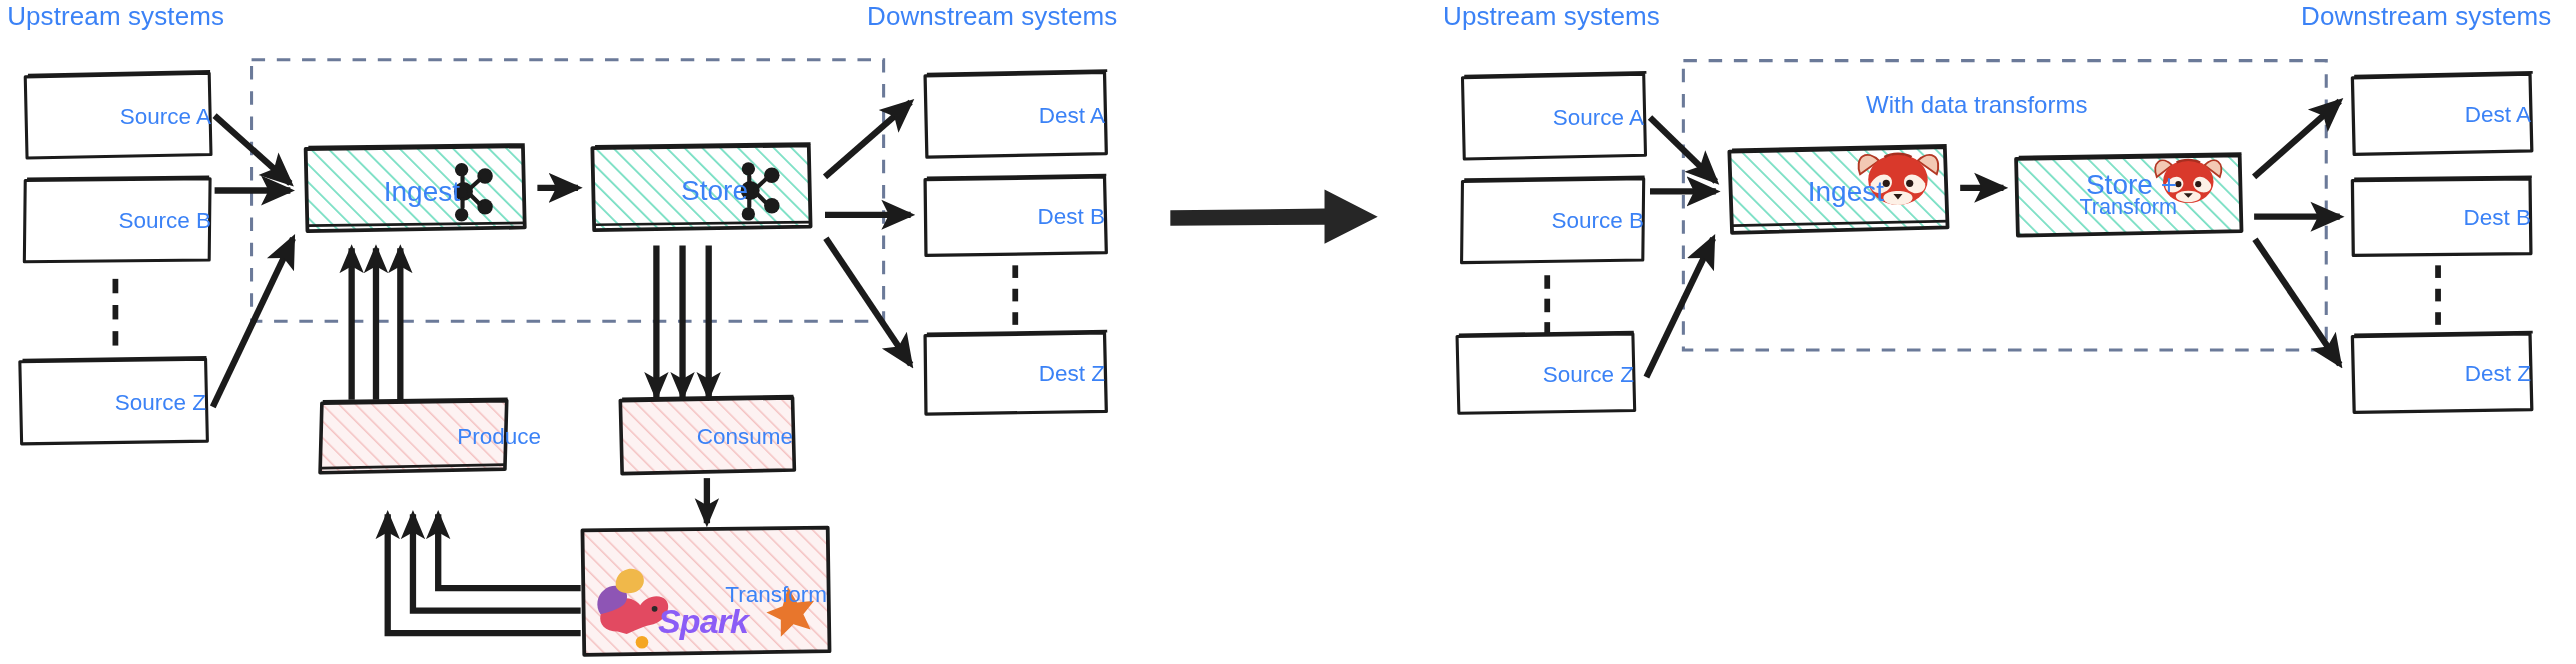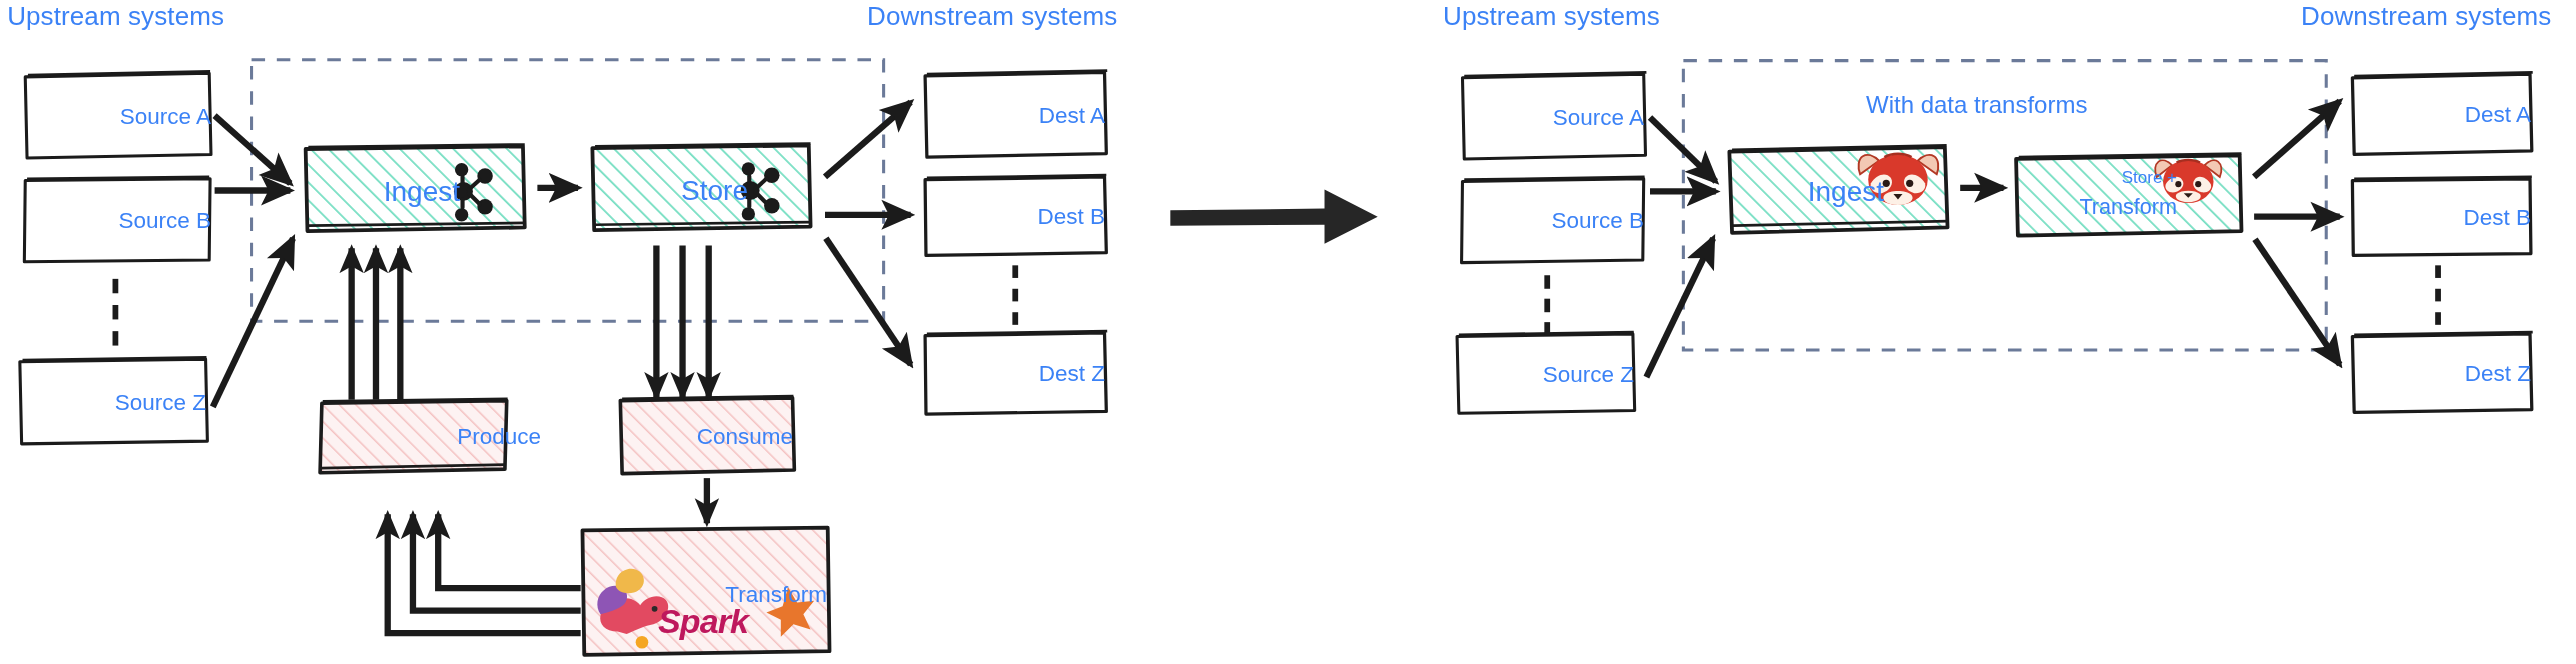--- a/index.html
+++ b/index.html
@@ -292,36 +292,36 @@
   <div class="lbl box-label" style="left:25px; top:104px; width:186px;">Source A</div>
   <div class="lbl box-label" style="left:25px; top:208px; width:186px;">Source B</div>
   <div class="lbl box-label" style="left:20px; top:390px; width:186px;">Source Z</div>
 
   <div class="lbl box-label" style="left:325px; top:176px; width:135px; font-size:28px;">Ingest</div>
   <div class="lbl box-label" style="left:613px; top:175px; width:135px; font-size:28px;">Store</div>
 
   <div class="lbl box-label" style="left:322px; top:424px; width:219px;">Produce</div>
   <div class="lbl box-label" style="left:620px; top:424px; width:173px;">Consume</div>
   <div class="lbl box-label" style="left:582px; top:582px; width:245px;">Transform</div>
-  <div class="lbl" style="left:658px; top:602px; font-size:34px; font-style:italic; font-weight:700; color:#be185d; letter-spacing:-0.9px;">Spark</div>
+  <div class="lbl" style="left:658px; top:602px; font-size:34px; font-style:italic; font-weight:700; color:#8b5cf6; letter-spacing:-0.9px;">Spark</div>
 
   <div class="lbl box-label" style="left:925px; top:103px; width:180px;">Dest A</div>
   <div class="lbl box-label" style="left:925px; top:204px; width:180px;">Dest B</div>
   <div class="lbl box-label" style="left:925px; top:361px; width:180px;">Dest Z</div>
 
   <div class="lbl section-title" style="left:1443px; top:1.8px;">Upstream systems</div>
   <div class="lbl section-title" style="left:2301px; top:1.8px;">Downstream systems</div>
   <div class="lbl panel-title" style="left:1866px; top:52px;margin-top:40px;">With data transforms</div>
 
   <div class="lbl box-label" style="left:1462px; top:105px; width:182px;">Source A</div>
   <div class="lbl box-label" style="left:1462px; top:208px; width:182px;">Source B</div>
   <div class="lbl box-label" style="left:1457px; top:362px; width:177px;">Source Z</div>
 
   <div class="lbl box-label" style="left:1749px; top:176px; width:135px; font-size:28px;">Ingest</div>
-  <div class="lbl box-label two-line" style="left:2033px; top:168px; width:144px; font-size:17px;">Store +</div>
+  <div class="lbl box-label two-line" style="left:2033px; top:168px; width:144px; font-size:28px;">Store +</div>
   <div class="lbl box-label two-line" style="left:2033px; top:194px; width:144px; font-size:21.6px;">Transform</div>
 
   <div class="lbl box-label" style="left:2352px; top:102px; width:179px;">Dest A</div>
   <div class="lbl box-label" style="left:2352px; top:205px; width:179px;">Dest B</div>
   <div class="lbl box-label" style="left:2352px; top:361px; width:179px;">Dest Z</div>
 
 </div>
 
 
 </body></html>

